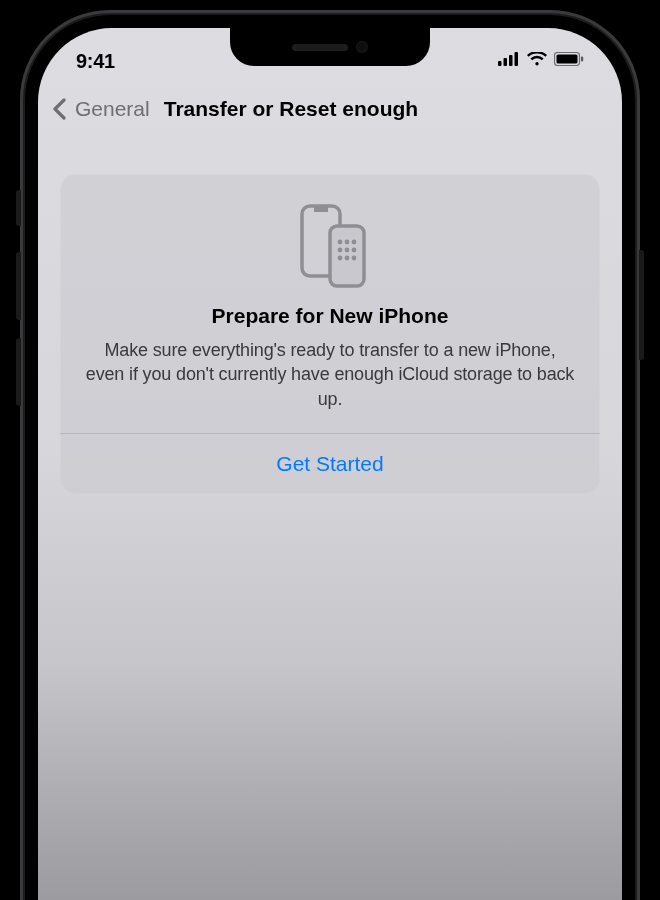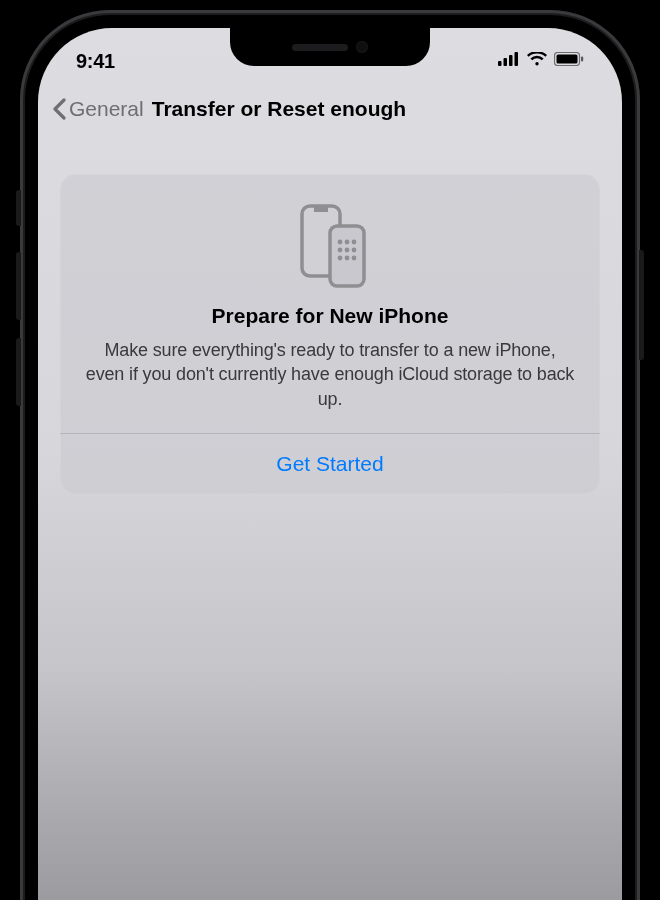--- a/index.html
+++ b/index.html
@@ -101,20 +101,21 @@
     .status-icons {
       display: flex;
       align-items: center;
       gap: 7px;
     }
     .nav-bar {
       height: 50px;
       display: flex;
       align-items: center;
       padding: 0 14px;
+      gap: 6px;
       position: relative;
       z-index: 10;
     }
     .back-chevron { display: flex; align-items: center; }
     .back-label {
       font-size: 21px;
       color: #6e6e73;
       margin-left: 2px;
     }
     .nav-title {

